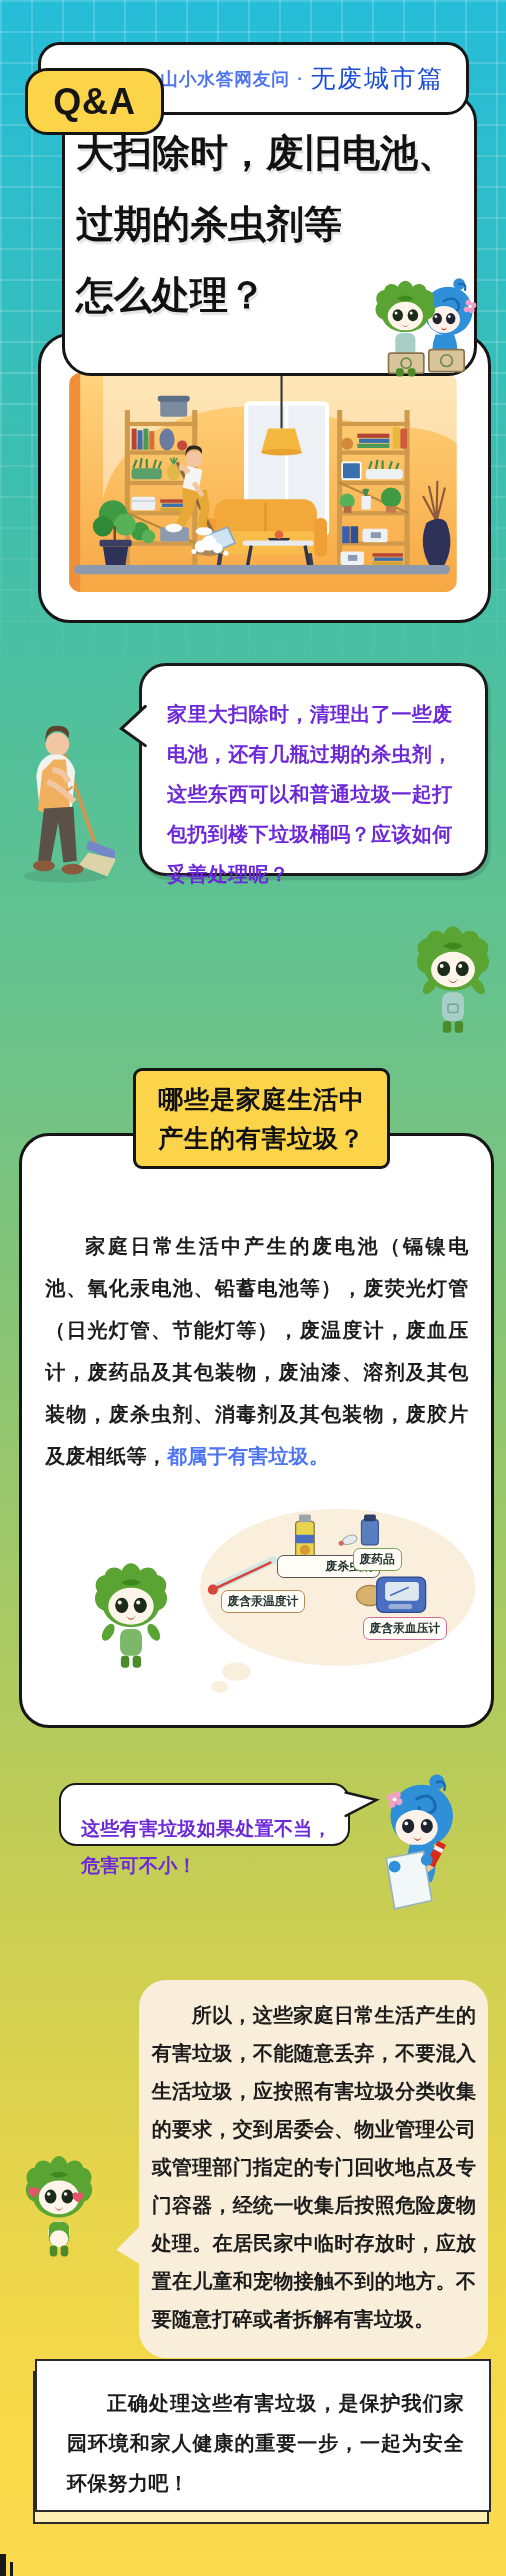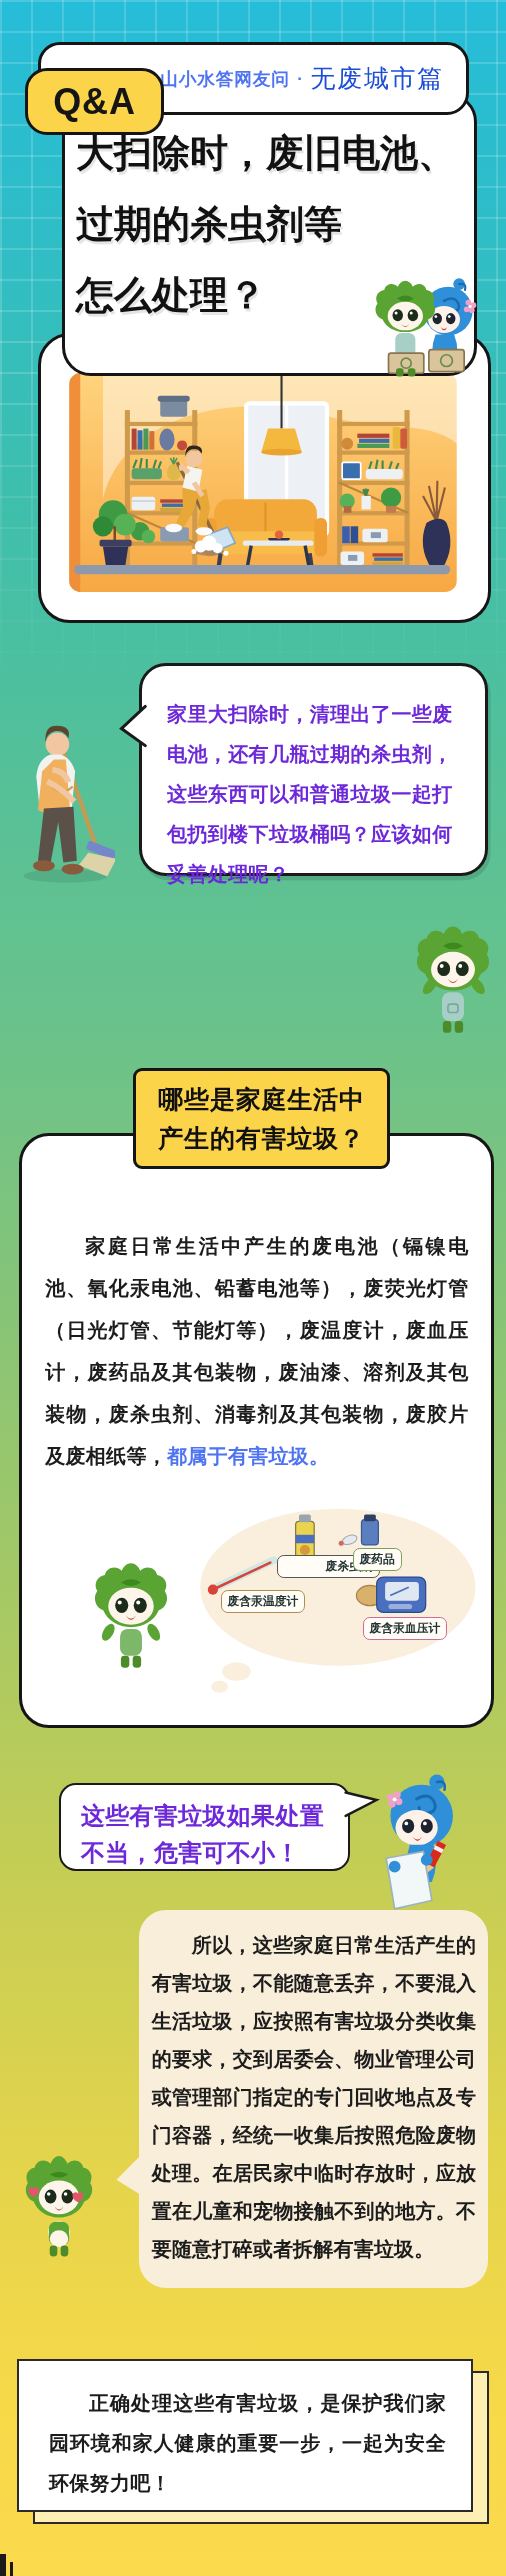--- a/index.html
+++ b/index.html
@@ -41,29 +41,29 @@
   .section-badge{left:133px;top:1068px;width:251px;height:95px;background:#fcd44a;border:3.4px solid #151515;
     border-radius:9px;z-index:2;display:flex;flex-direction:column;align-items:center;justify-content:center;
     font-size:25px;font-weight:900;color:#111;line-height:1.55;letter-spacing:0.8px;}
   .info-paragraph{position:absolute;left:23.6px;right:22px;top:89px;font-size:20px;font-weight:700;
     line-height:42px;color:#1c1c1c;text-indent:2em;letter-spacing:0.3px;text-align:justify;}
   .blue-hl{color:#4f74f2;}
   .blob-wrap{position:absolute;left:174px;top:370px;width:282px;height:191px;}
   .item-tag{position:absolute;background:#fffdf6;border:1.7px solid #444;border-radius:6.8px;
     font-size:11.8px;font-weight:700;color:#233;padding:2.5px 5.9px;white-space:nowrap;}
   .card-mascot{position:absolute;left:61px;top:422px;width:96px;height:130px;}
-  .warn-bubble{left:59px;top:1783px;width:291px;height:88px;border-radius:17px;border-width:2.5px;
-    padding:12px 10px 0 20px;font-size:24px;font-weight:700;line-height:37px;letter-spacing:0.3px;}
+  .warn-bubble{left:59px;top:1783px;width:291px;height:63px;border-radius:17px;border-width:2.5px;
+    padding:25px 10px 0 20px;font-size:19px;font-weight:700;line-height:37px;letter-spacing:0.3px;}
   .blue2-mascot{left:376px;top:1772px;width:88px;height:142px;}
-  .beige-card{left:139px;top:1910px;width:349px;height:378px;background:#f9eeda;border-radius:27px;
+  .beige-card{left:139px;top:1980px;width:349px;height:378px;background:#f9eeda;border-radius:27px;
     box-sizing:border-box;padding:16px 11.8px 0 12.7px;font-size:20px;font-weight:700;color:#1c1c1c;
     line-height:38px;text-indent:2em;letter-spacing:0.2px;text-align:justify;}
   .heart-mascot{left:20px;top:2151px;width:78px;height:145px;}
   .concl-back{left:33px;top:2371px;width:456px;height:153px;background:#fdf0b2;border:2.1px solid #2a2a2a;box-sizing:border-box;}
-  .concl-card{left:17px;top:2359px;width:456px;height:153px;background:#fff;border:2.1px solid #2a2a2a;
+  .concl-card{left:35px;top:2359px;width:456px;height:153px;background:#fff;border:2.1px solid #2a2a2a;
     box-sizing:border-box;padding:22px 25px 0 30px;font-size:20px;font-weight:700;color:#1c1c1c;
     line-height:40px;text-indent:2em;letter-spacing:0.3px;z-index:2;text-align:justify;}
   .mark1{left:0;top:2554px;width:5.9px;height:22px;background:#1a1a1a;}
   .mark2{left:10px;top:2562px;width:2.5px;height:13.5px;background:#1a1a1a;}
   .tail{position:absolute;}
 </style>
 </head>
 <body>
 
 <div class="page">

